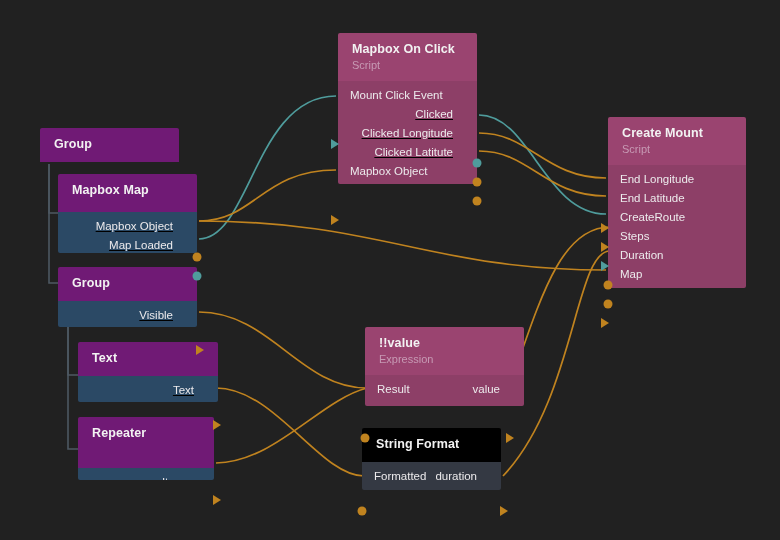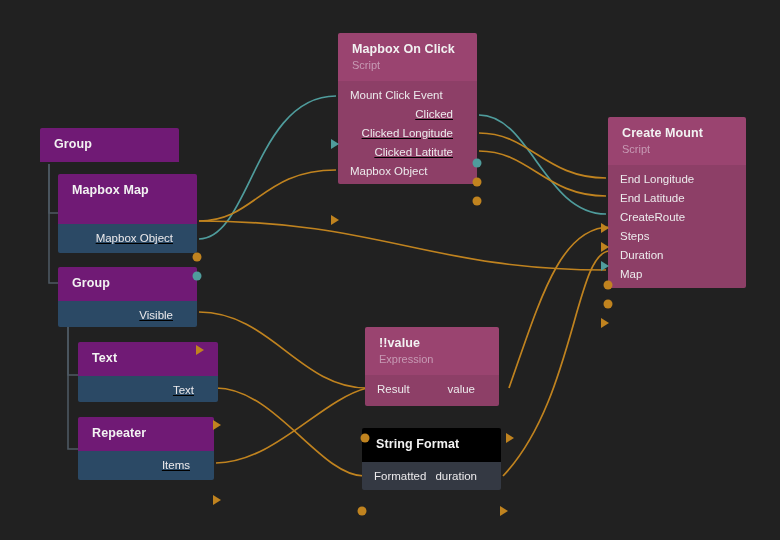--- a/index.html
+++ b/index.html
@@ -136,21 +136,21 @@
       <path d="M 367,388 C 320,400 275,462 216,463" fill="none" stroke="#c0831f" stroke-width="1.7"></path>
       <path d="M 364,476 C 320,476 275,388 216,388" fill="none" stroke="#c0831f" stroke-width="1.7"></path>
     </svg>
   <div id="nodes-layer">
       <div class="node n-blue" style="left: 40px; top: 128px; width: 139px; height: 36px;">
         <div class="node-header" style="padding-bottom: 10px;">
           <div class="node-title">Group</div>
         </div>
       </div>
       <div class="node n-blue" style="left: 58px; top: 174px; width: 139px; height: 79px;">
-        <div class="node-header" style="padding-bottom: 26px;">
+        <div class="node-header" style="padding-bottom: 14px;">
           <div class="node-title">Mapbox Map</div>
         </div>
         <div class="node-body" style="height: 79px;">
           <div class="port-row right">
             <span class="port-label">Mapbox Object</span>
           </div>
           <div class="port-row right">
             <span class="port-label">Map Loaded</span>
           </div>
         </div>
@@ -169,21 +169,21 @@
         <div class="node-header" style="padding-bottom: 10px;">
           <div class="node-title">Text</div>
         </div>
         <div class="node-body" style="height: 60px;">
           <div class="port-row right">
             <span class="port-label">Text</span>
           </div>
         </div>
       </div>
       <div class="node n-blue" style="left: 78px; top: 417px; width: 136px; height: 63px;">
-        <div class="node-header" style="padding-bottom: 10px;">
+        <div class="node-header" style="padding-bottom: 27px;">
           <div class="node-title">Repeater</div>
         </div>
         <div class="node-body" style="height: 63px;">
           <div class="port-row right">
             <span class="port-label">Items</span>
           </div>
         </div>
       </div>
       <div class="node n-pink" style="left: 338px; top: 33px; width: 139px; height: 151px;">
         <div class="node-header">
@@ -227,21 +227,21 @@
             <span class="port-label">Steps</span>
           </div>
           <div class="port-row left">
             <span class="port-label">Duration</span>
           </div>
           <div class="port-row left">
             <span class="port-label">Map</span>
           </div>
         </div>
       </div>
-      <div class="node n-pink" style="left: 365px; top: 327px; width: 134px; height: 79px;">
+      <div class="node n-pink" style="left: 365px; top: 327px; width: 159px; height: 79px;">
         <div class="node-header">
           <div class="node-title">!!value</div>
           <div class="node-sub">Expression</div>
         </div>
         <div class="node-body" style="height: 79px;">
           <div class="port-row both">
             <span class="port-label">Result</span>
             <span class="port-label">value</span>
           </div>
         </div>

